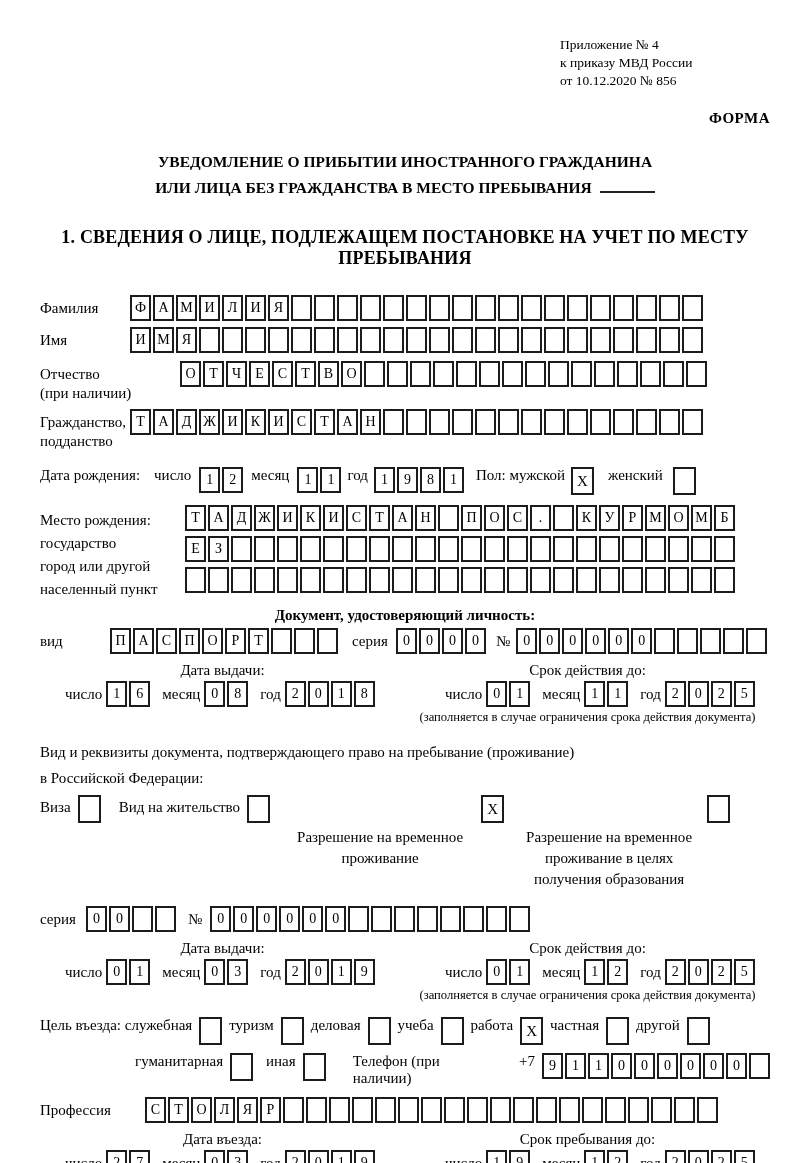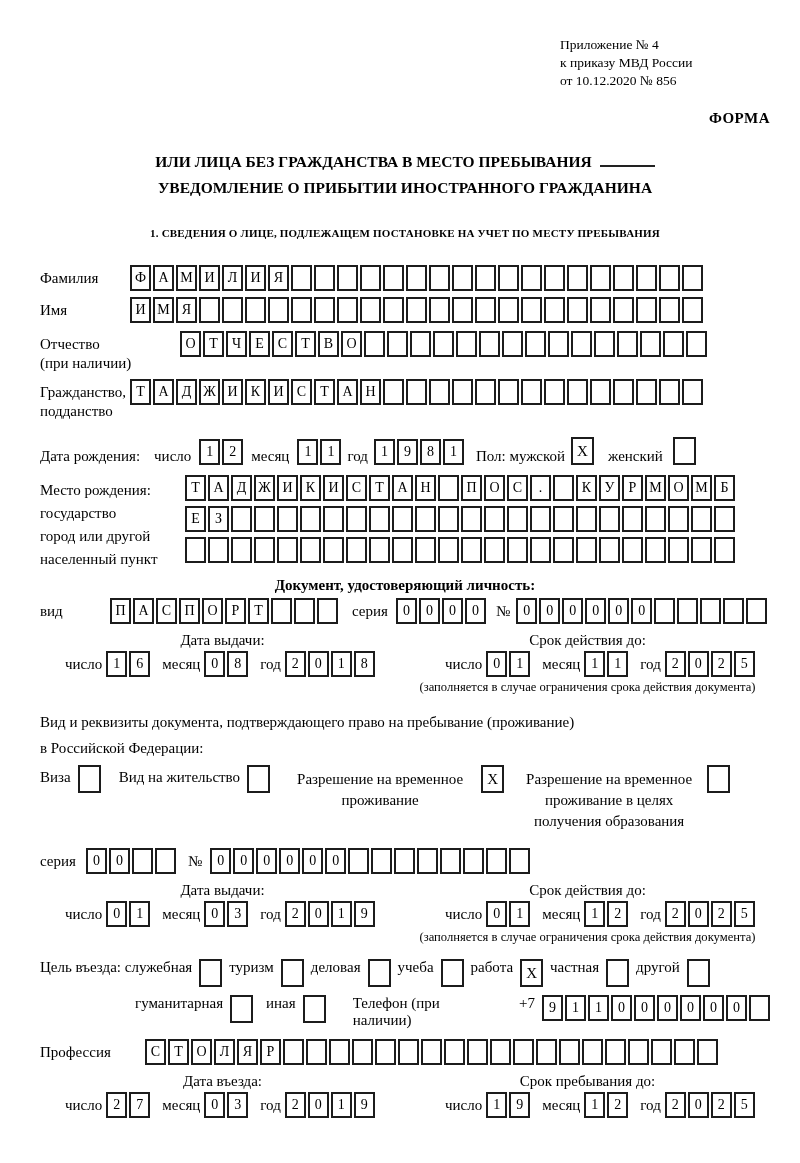--- a/index.html
+++ b/index.html
@@ -9,21 +9,21 @@
     font-family: "Liberation Serif", "DejaVu Serif", serif;
     color:#000; font-size:15px;
     padding: 36px 30px 0 40px;
     overflow: hidden;
   }
   .ref-block { margin-left: 520px; font-size: 13.5px; line-height: 18px; }
   .ref-block .grp2 { margin-top: 6px; }
   .forma { margin-top: 20px; text-align: right; font-weight: bold; font-size: 15px; letter-spacing: .5px; }
   .title { margin-top: 22px; text-align: center; font-weight: bold; font-size: 15.5px; line-height: 26px; }
   .title-blank { display:inline-block; width: 55px; border-bottom: 2px solid #222; height: 14px; margin-left: 8px; }
-  .sec-heading { margin-top: 26px; text-align: center; font-weight: bold; font-size: 11px; letter-spacing: .2px; }
+  .sec-heading { margin-top: 26px; text-align: center; font-weight: bold; font-size: 18px; letter-spacing: .2px; }
 
   .frow { display:flex; align-items:flex-start; margin-top: 6px; }
   .flabel { flex:none; padding-top: 4px; font-size: 15px; line-height: 19px; }
   .cells { display:flex; gap:2px; flex-wrap:nowrap; }
   .cell {
     flex:none; width: 21px; height: 26px;
     border: 2px solid #1c1c1c; background:#fff;
     text-align:center; line-height: 22px; font-size: 14px;
   }
   .box {
@@ -39,21 +39,21 @@
   .date-fields { display:flex; align-items:center; gap: 4px; }
   .date-fields .dlbl { margin-left: 8px; }
   .date-fields .dlbl:first-child { margin-left: 0; }
   .date-note { font-size: 12.6px; margin-top: 3px; text-align:center; }
 
   .para { margin-top: 14px; line-height: 26px; font-size: 15px; }
 
   .opt-row { display:flex; align-items:flex-start; margin-top: 4px; gap: 10px; }
   .opt { display:flex; align-items:flex-start; gap: 7px; }
   .opt .opt-lbl { padding-top: 4px; }
-  .opt .opt-lbl.center { text-align:center; line-height: 21px; }
+  .opt .opt-lbl.center { text-align:center; line-height: 21px; margin-top: 28px; }
 
   .purpose-row { display:flex; align-items:flex-start; margin-top: 14px; gap: 7px; flex-wrap:nowrap; }
   .purpose-row2 { display:flex; align-items:flex-start; margin-top: 8px; gap: 7px; margin-left: 95px; }
 
   .w90 { width: 90px; } .w140 { width: 140px; } .w145 { width: 145px; }
   .mt8 { margin-top: 8px; } .mt10 { margin-top: 10px; } .mt16 { margin-top: 16px; }
   .doc-heading { margin-top: 6px; text-align:center; font-weight: bold; font-size: 15px; }
   .bp-rows .cells { margin-bottom: 5px; }
 </style>
 </head>
@@ -61,22 +61,22 @@
 
 <div class="ref-block">
   <div>Приложение № 4</div>
   <div>к приказу МВД России</div>
   <div>от 10.12.2020 № 856</div>
 </div>
 
 <div class="forma">ФОРМА</div>
 
 <div class="title">
+  <div>УВЕДОМЛЕНИЕ О ПРИБЫТИИ ИНОСТРАННОГО ГРАЖДАНИНА</div>
   <div><span>ИЛИ ЛИЦА БЕЗ ГРАЖДАНСТВА В МЕСТО ПРЕБЫВАНИЯ</span><span class="title-blank"></span></div>
-  <div>УВЕДОМЛЕНИЕ О ПРИБЫТИИ ИНОСТРАННОГО ГРАЖДАНИНА</div>
 </div>
 
 <div class="sec-heading">1. СВЕДЕНИЯ О ЛИЦЕ, ПОДЛЕЖАЩЕМ ПОСТАНОВКЕ НА УЧЕТ ПО МЕСТУ ПРЕБЫВАНИЯ</div>
 
 <div class="frow" style="margin-top:26px">
   <div class="flabel w90">Фамилия</div>
   <div class="cells">
       <span class="cell">Ф</span>
       <span class="cell">А</span>
       <span class="cell">М</span>
@@ -195,21 +195,21 @@
       <span class="cell"></span>
       <span class="cell"></span>
       <span class="cell"></span>
       <span class="cell"></span>
       <span class="cell"></span>
       <span class="cell"></span>
       <span class="cell"></span>
     </div>
 </div>
 
-<div class="frow mt16" style="align-items:flex-end">
+<div class="frow mt16" style="align-items:flex-start">
   <span style="margin-right:14px">Дата рождения:</span>
   <span style="margin-right:8px">число</span>
   <span class="cells">
       <span class="cell">1</span>
       <span class="cell">2</span>
     </span>
   <span style="margin:0 8px">месяц</span>
   <span class="cells">
       <span class="cell">1</span>
       <span class="cell">1</span>

